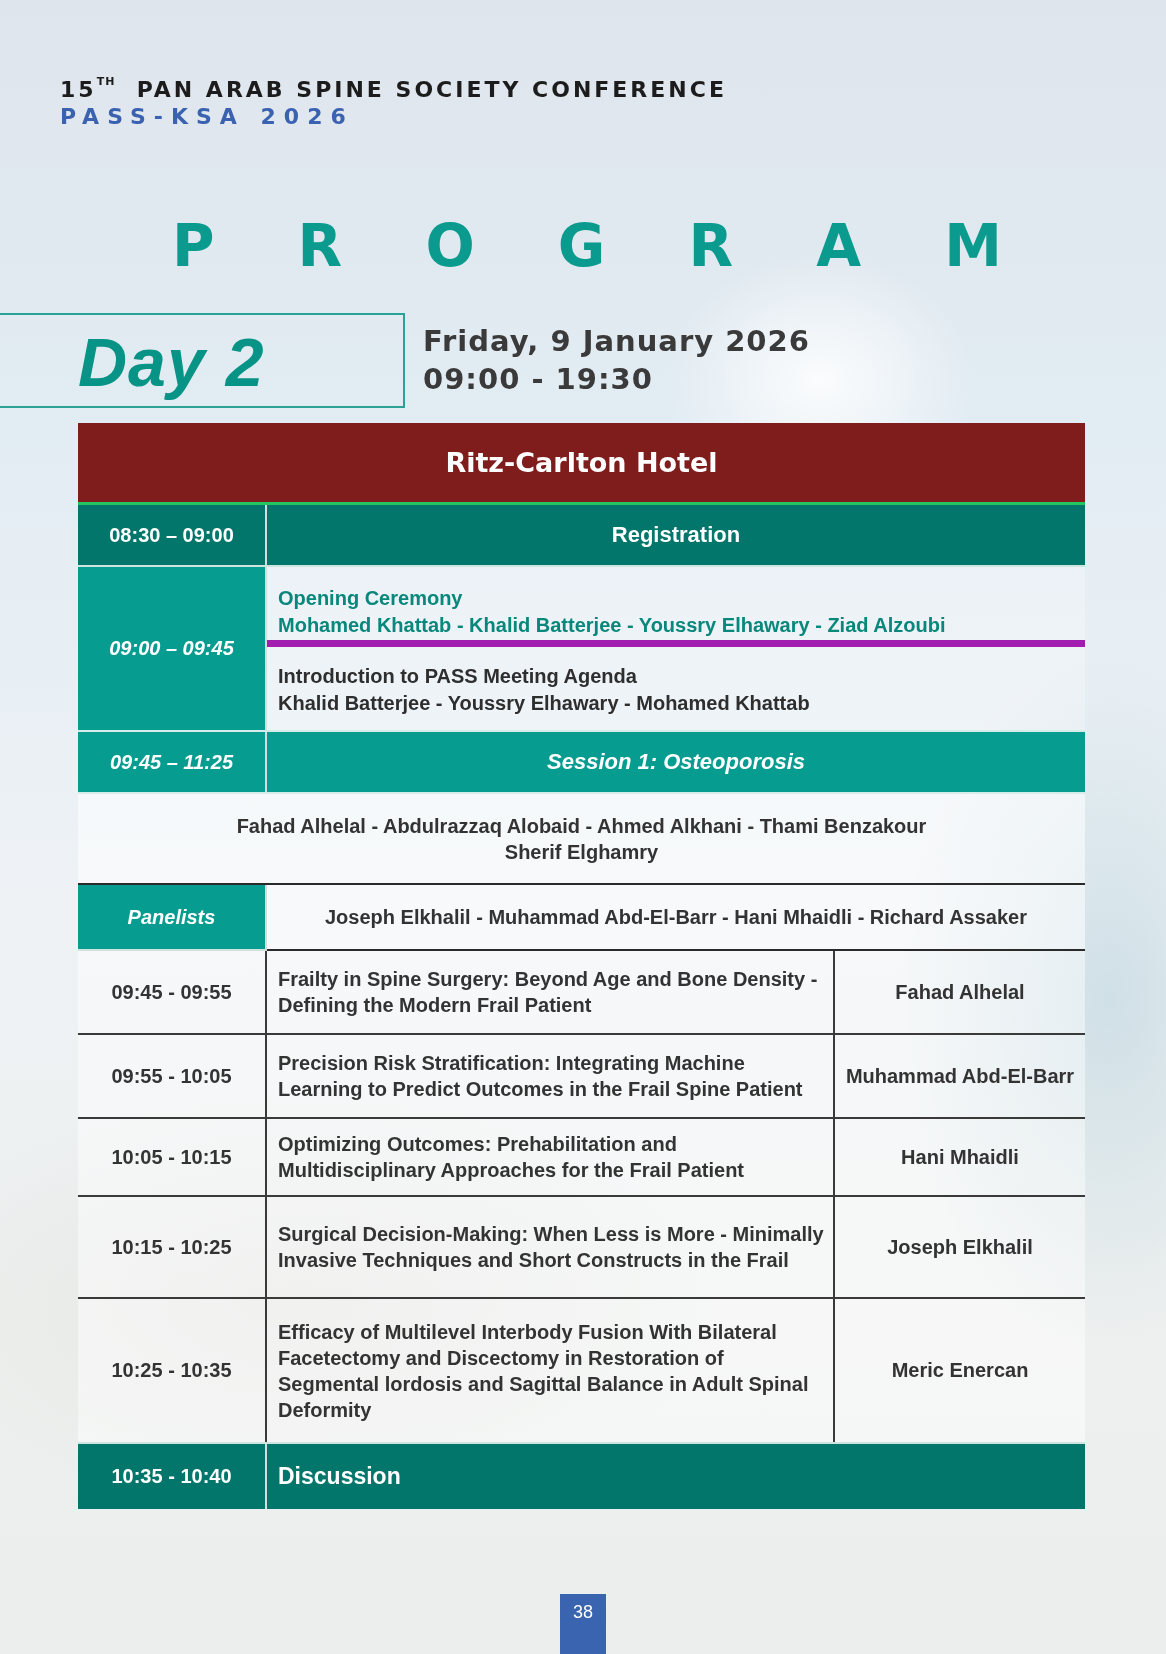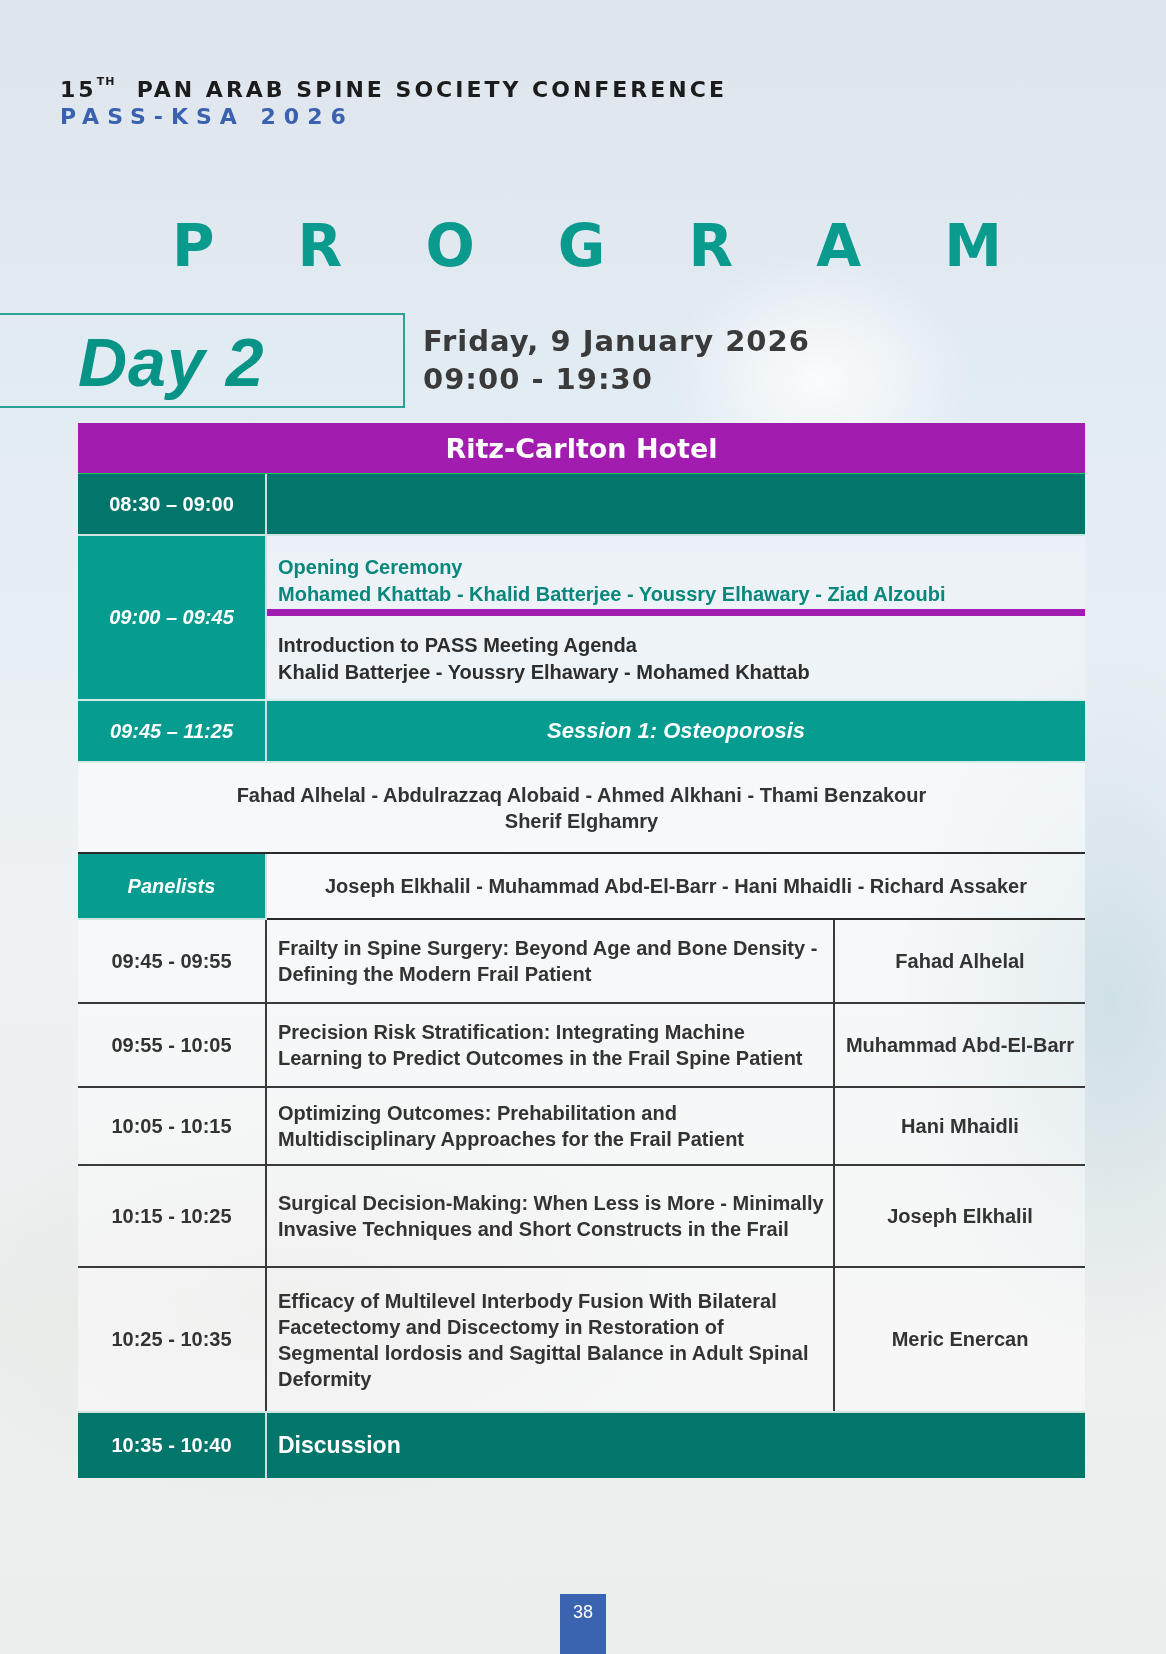--- a/index.html
+++ b/index.html
@@ -54,24 +54,24 @@
   .day-info {
     position: absolute; left: 423px; top: 322px;
     font-family: "DejaVu Sans", sans-serif;
     font-weight: bold; font-size: 29px; color: #3a3a3a; line-height: 38px;
     letter-spacing: 1px;
   }
   .schedule {
     position: absolute; left: 78px; top: 423px; width: 1007px;
   }
   .venue {
-    height: 51px; background: #a21caf; color: #fff;
+    height: 82px; background: #7f1d1d; color: #fff;
     display: flex; align-items: center; justify-content: center;
     font-family: "DejaVu Sans", sans-serif; font-weight: bold; font-size: 27px;
-    border-bottom: 1px solid #22c55e;
+    border-bottom: 3px solid #22c55e;
   }
   .row { display: flex; }
   .cell-time {
     width: 189px; flex-shrink: 0;
     display: flex; align-items: center; justify-content: center;
     font-weight: bold; font-size: 20px;
     border-right: 2px solid #d5dbe0;
   }
   .cell-main { flex: 1; }
   .teal-dark { background: #03766c; color: #fff; }
@@ -152,20 +152,21 @@
 <div class="day-info">
   <div>Friday, 9 January 2026</div>
   <div>09:00 - 19:30</div>
 </div>
 
 <div class="schedule">
   <div class="venue">Ritz-Carlton Hotel</div>
 
   <div class="row reg-row teal-dark">
     <div class="cell-time">08:30 – 09:00</div>
+    <div class="cell-main">Registration</div>
   </div>
 
   <div class="row open-row">
     <div class="cell-time teal-mid">09:00 – 09:45</div>
     <div class="cell-main">
       <div class="open-block first">
         <div>Opening Ceremony</div>
         <div>Mohamed Khattab - Khalid Batterjee - Youssry Elhawary - Ziad Alzoubi</div>
       </div>
       <div class="open-block second">

